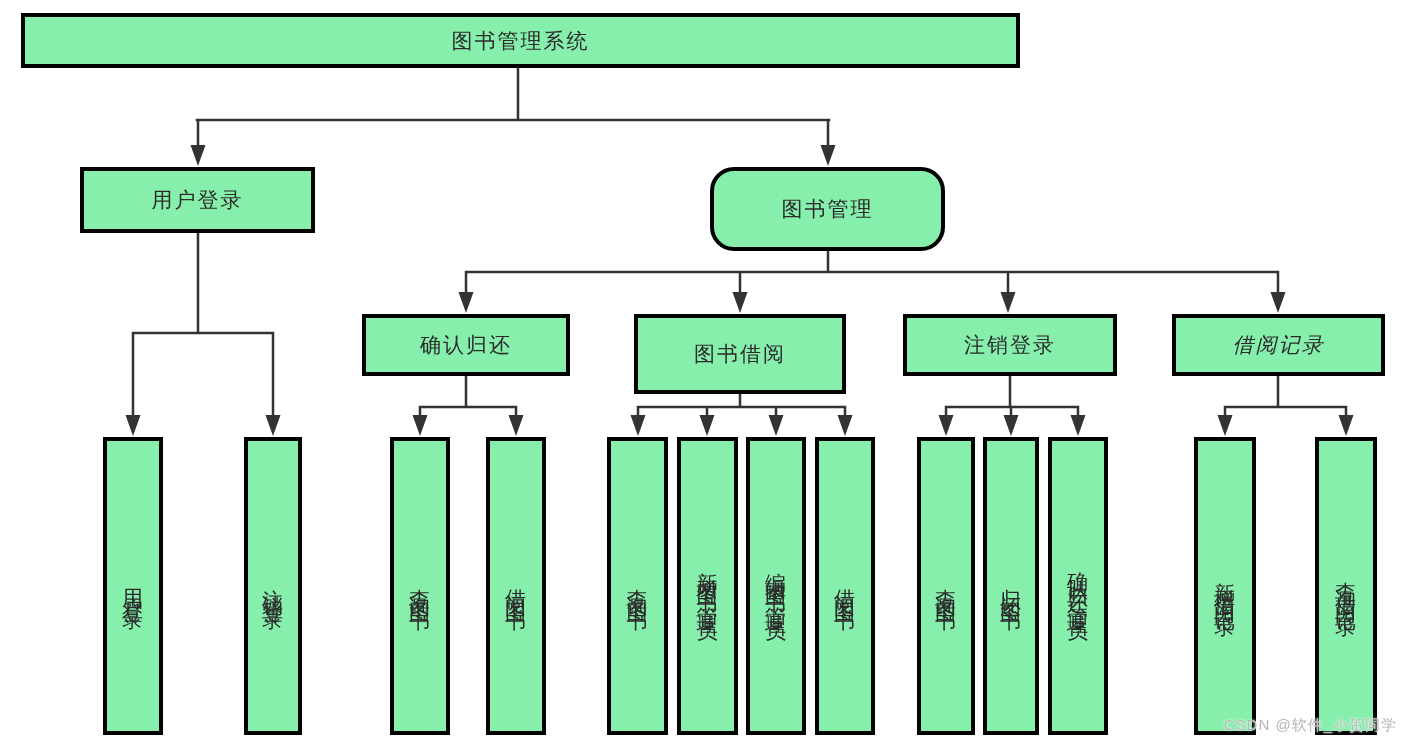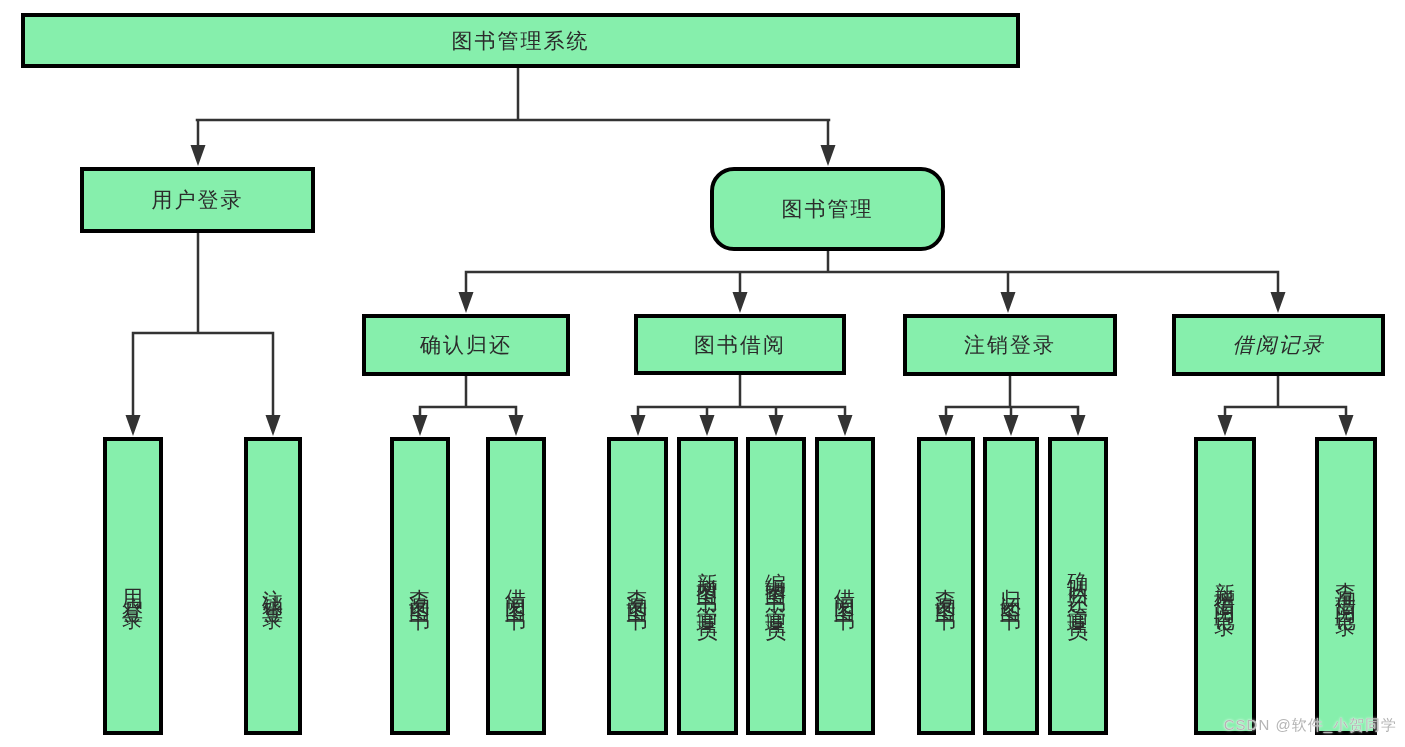--- a/index.html
+++ b/index.html
@@ -111,21 +111,21 @@
       M1217.5 415 L1232.5 415 L1225 436 Z
       M1338.5 415 L1353.5 415 L1346 436 Z"></path>
   </svg>
 
   <div class="box h" style="left:21px; top:13px; width:999px; height:55px;">图书管理系统</div>
 
   <div class="box h" style="left:80px; top:167px; width:235px; height:66px;">用户登录</div>
   <div class="box h" style="left:710px; top:167px; width:235px; height:84px;border-radius:24px;">图书管理</div>
 
   <div class="box h" style="left:362px; top:314px; width:208px; height:62px;">确认归还</div>
-  <div class="box h" style="left:634px; top:314px; width:212px; height:61px;">图书借阅</div>
+  <div class="box h" style="left:634px; top:314px; width:212px; height:80px;">图书借阅</div>
   <div class="box h" style="left:903px; top:314px; width:214px; height:62px;">注销登录</div>
   <div class="box h" style="left:1172px; top:314px; width:213px; height:62px;font-style:italic;">借阅记录</div>
 
   <div class="box v" style="left:103px; top:437px; width:60px; height:298px;">
     <span class="vt">用户登录</span>
   </div>
   <div class="box v" style="left:244px; top:437px; width:58px; height:298px;">
     <span class="vt">注销登录</span>
   </div>
 

